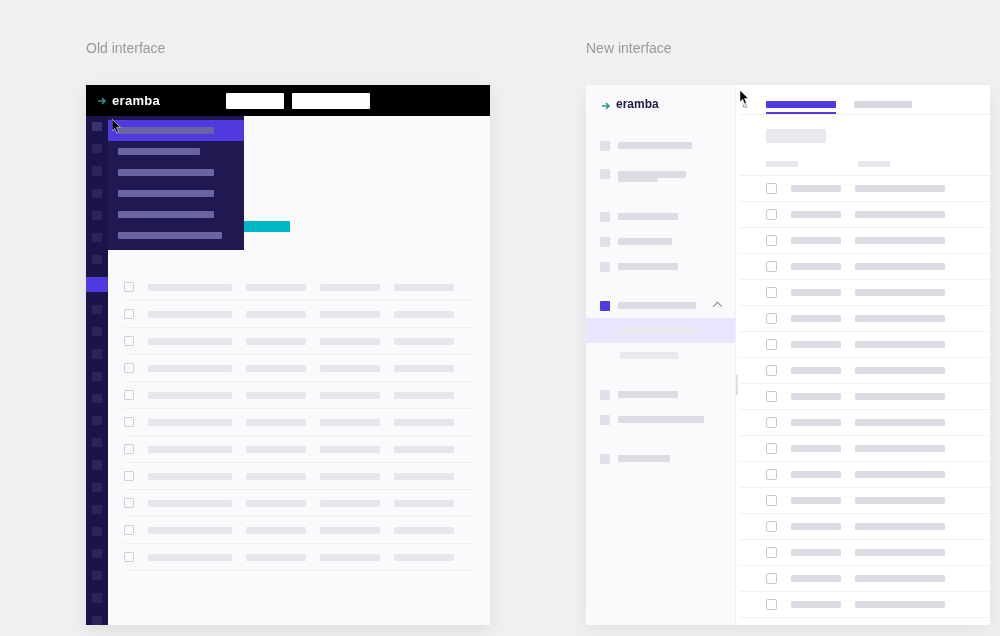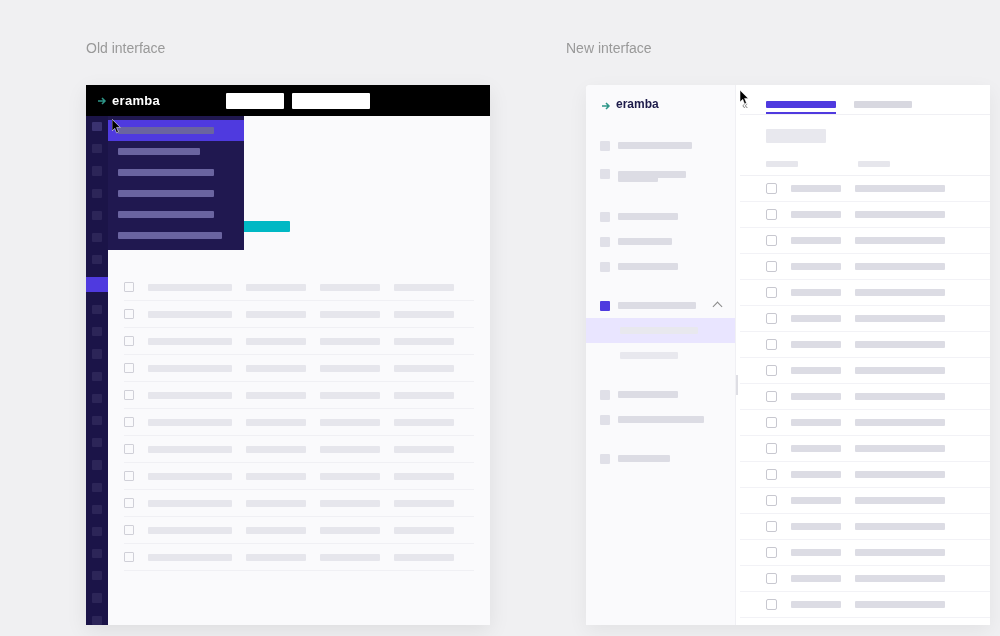--- a/index.html
+++ b/index.html
@@ -10,21 +10,21 @@
     font-family: -apple-system, BlinkMacSystemFont, sans-serif;
     overflow: hidden;
     position: relative;
   }
   .label {
     position: absolute;
     color: #999;
     font-size: 14px;
   }
   .label-old { left: 86px; top: 40px; }
-  .label-new { left: 566px; top: 40px; text-align: center; }
+  .label-new { left: 586px; top: 40px; text-align: center; }
 
   
   .old-window {
     position: absolute;
     left: 86px;
     top: 85px;
     width: 404px;
     height: 540px;
     background: #fff;
     box-shadow: 0 6px 20px rgba(0,0,0,0.08);

